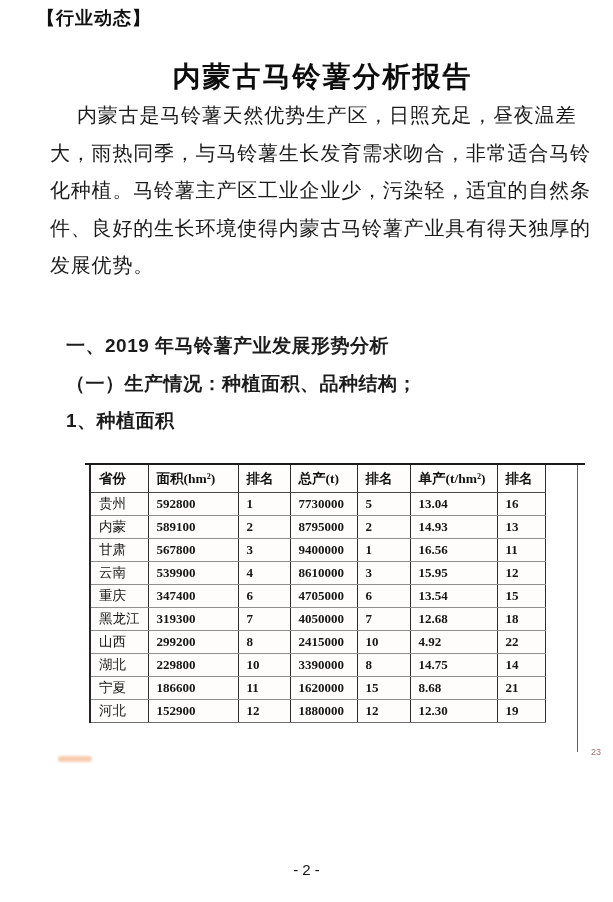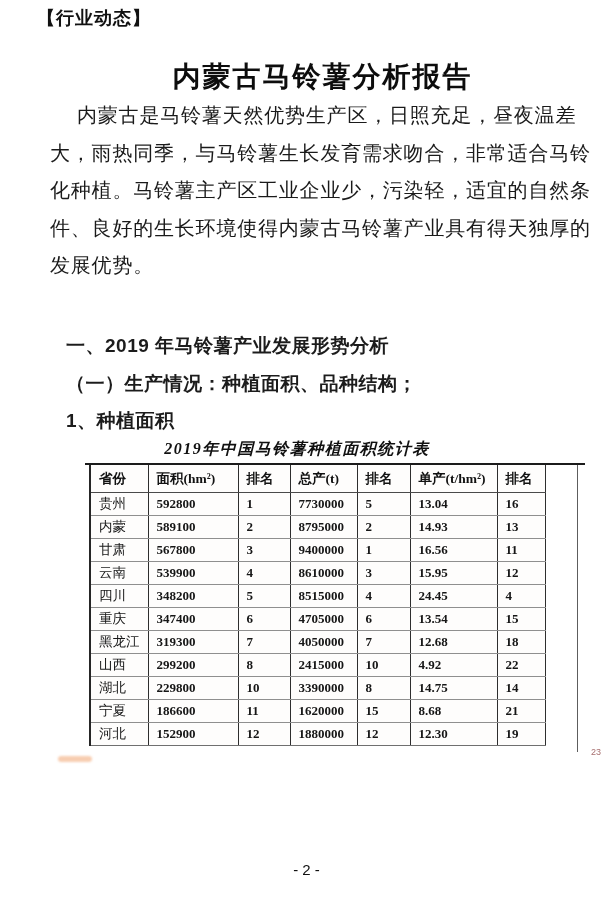--- a/index.html
+++ b/index.html
@@ -183,21 +183,20 @@
     <div class="para-line">发展优势。</div>
   </div>
 
   <div class="headings-block">
     <div class="heading-line">一、2019 年马铃薯产业发展形势分析</div>
     <div class="heading-line">（一）生产情况：种植面积、品种结构；</div>
     <div class="heading-line">1、种植面积</div>
   </div>
 
   <div class="table-figure">
-    <div class="tbl-title">2019年中国马铃薯种植面积统计表</div>
     <div class="top-rule"></div>
     <table class="grid">
       <colgroup>
         <col style="width:58px">
           <col style="width:90px">
           <col style="width:52px">
         <col style="width:67px">
           <col style="width:53px">
           <col style="width:87px">
         <col style="width:48px">
@@ -244,29 +243,20 @@
           <tr>
             <td>云南</td>
             <td>539900</td>
             <td>4</td>
             <td>8610000</td>
             <td>3</td>
             <td>15.95</td>
             <td>12</td>
           </tr>
           <tr>
-            <td>四川</td>
-            <td>348200</td>
-            <td>5</td>
-            <td>8515000</td>
-            <td>4</td>
-            <td>24.45</td>
-            <td>4</td>
-          </tr>
-          <tr>
             <td>重庆</td>
             <td>347400</td>
             <td>6</td>
             <td>4705000</td>
             <td>6</td>
             <td>13.54</td>
             <td>15</td>
           </tr>
           <tr>
             <td>黑龙江</td>

